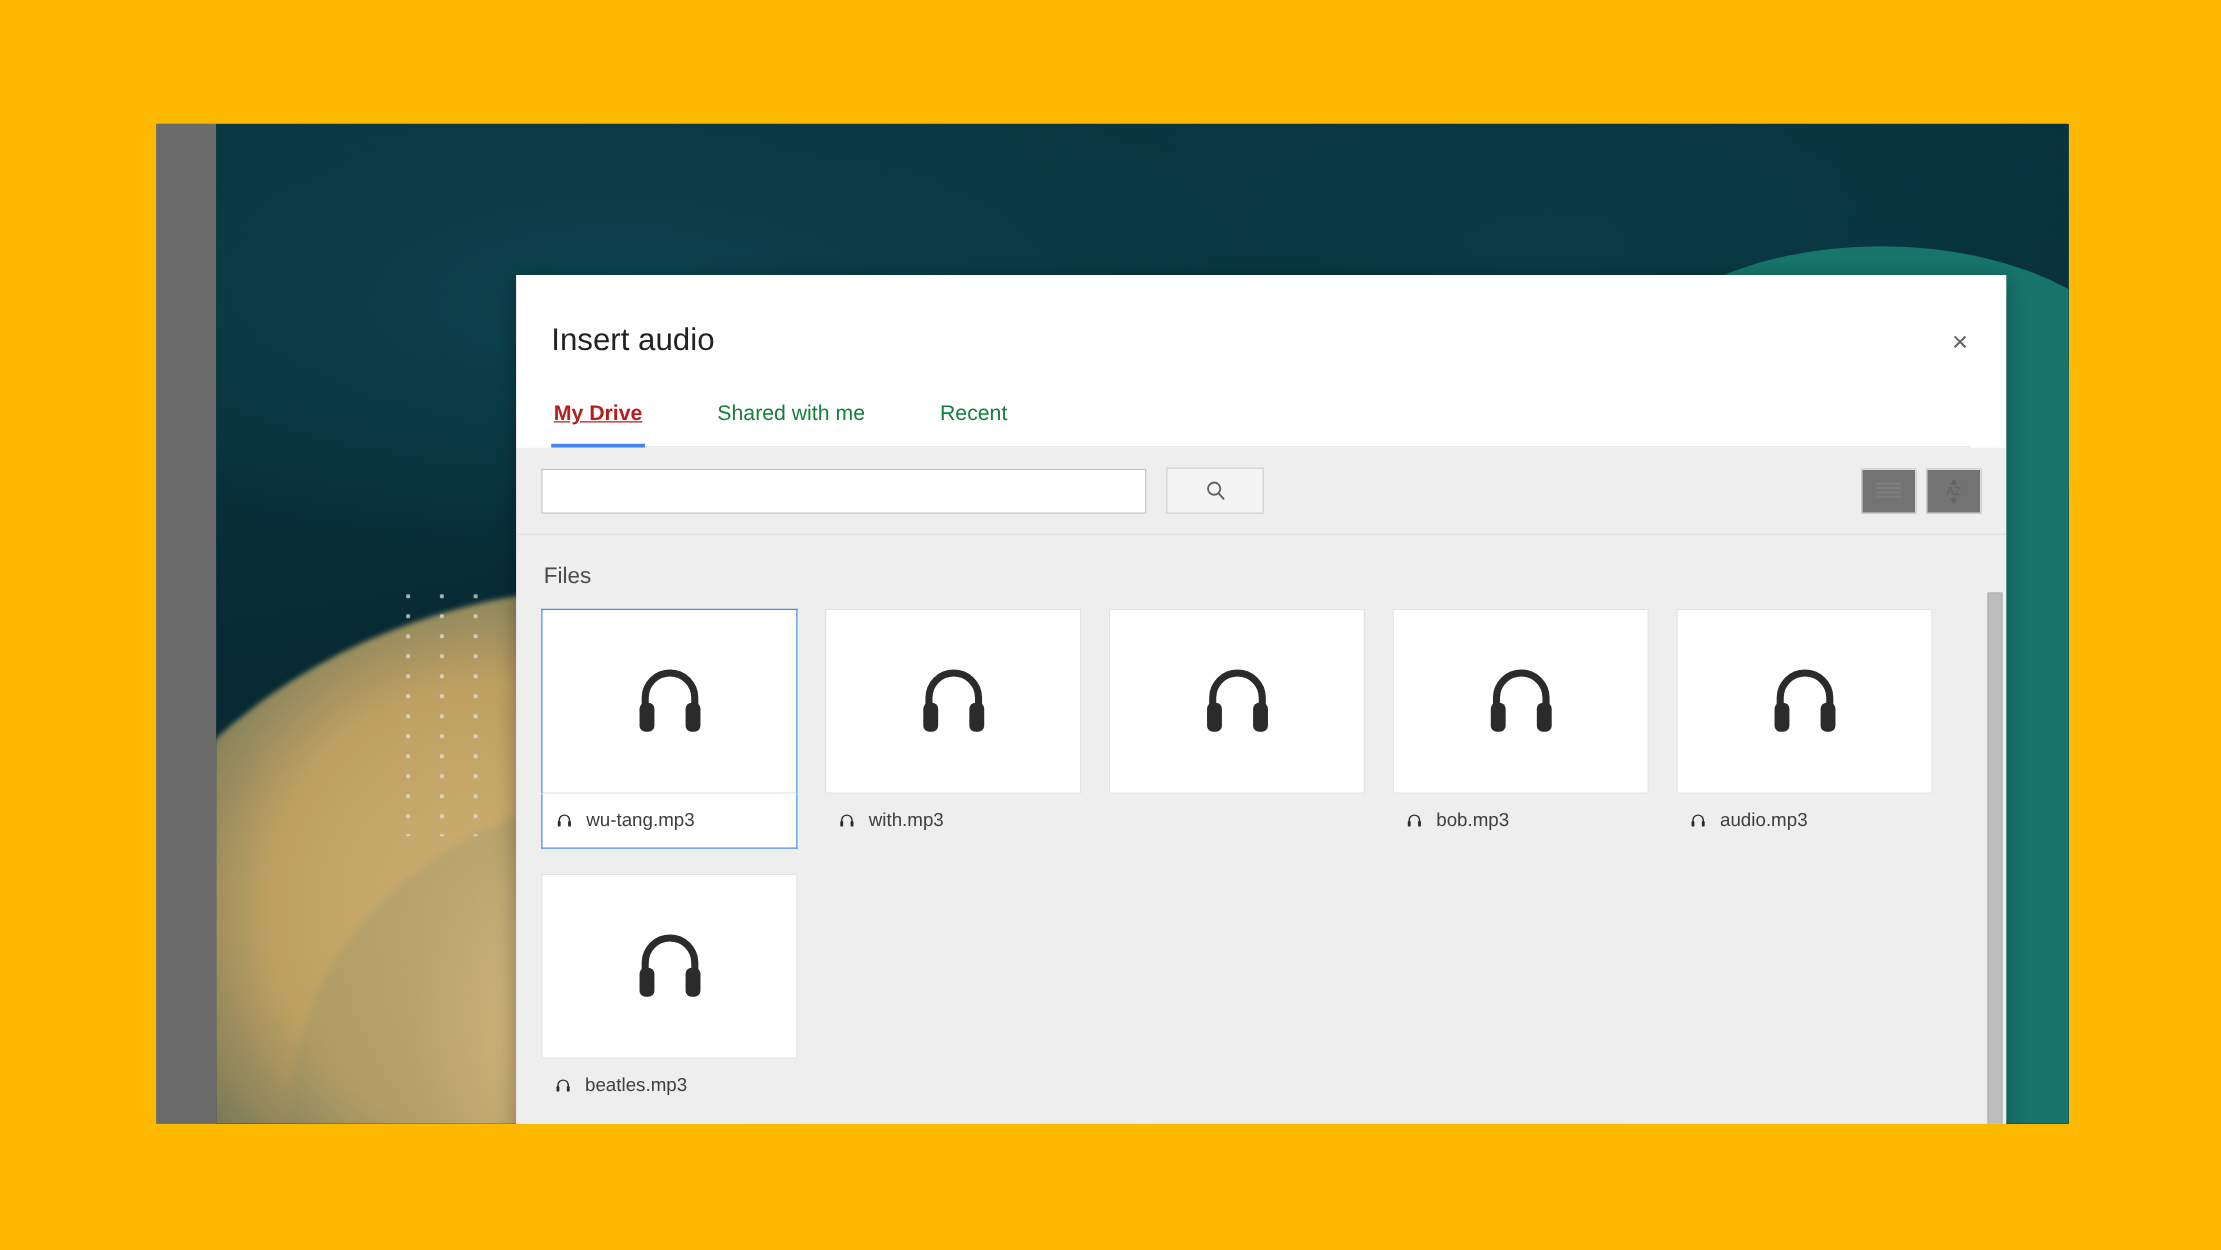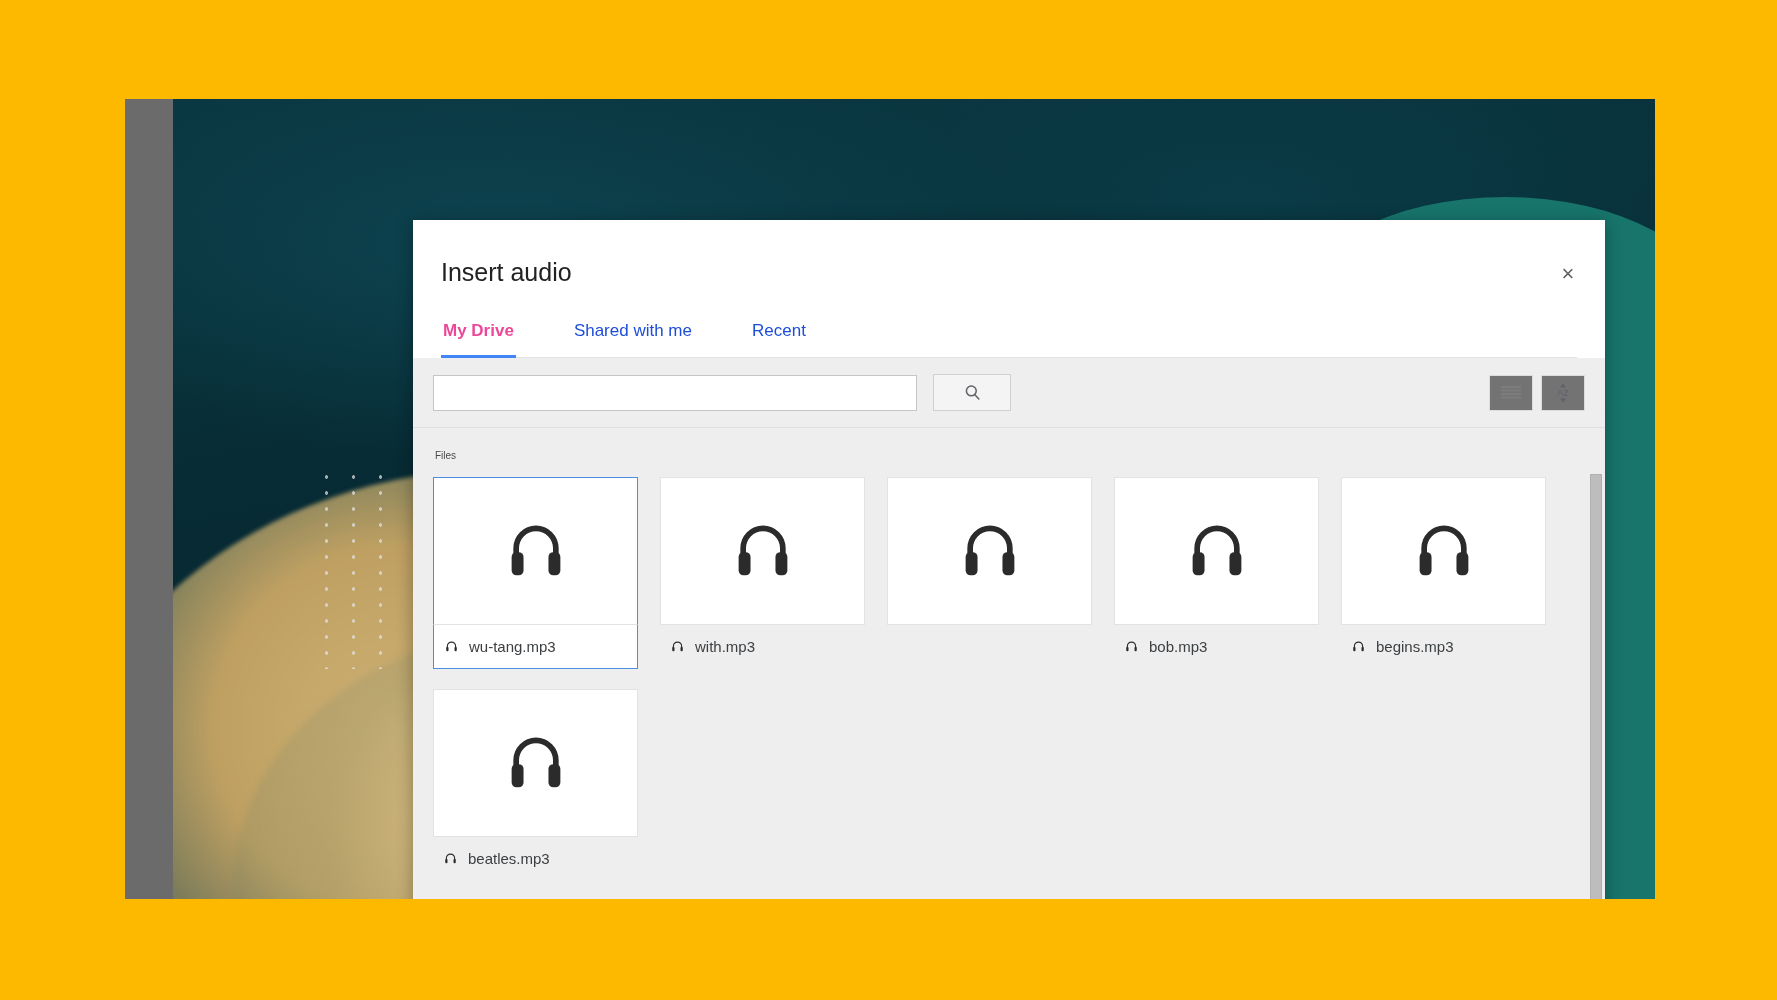--- a/index.html
+++ b/index.html
@@ -149,29 +149,30 @@
   }
   .tabs {
     display: flex;
     margin-top: 26px;
     border-bottom: 1px solid #e4e4e4;
   }
   .tab {
     padding: 8px 2px 14px 2px;
     margin-right: 56px;
     font-size: 17px;
-    color: #1d4ed8;
+    color: #15803d;
     cursor: pointer;
     border-bottom: 3px solid transparent;
     margin-bottom: -1px;
   }
   .tab.active {
-    color: #ec4899;
+    color: #b91c1c;
     font-weight: 700;
     border-bottom-color: #4285f4;
+    text-decoration: underline;
   }
 
   
   .toolbar {
     background: #eeeeee;
     border-bottom: 1px solid #e0e0e0;
     padding: 16px 20px;
     display: flex;
     align-items: center;
     flex: 0 0 auto;
@@ -208,21 +209,21 @@
 
   
   .files-area {
     position: relative;
     flex: 1 1 auto;
     background: #eeeeee;
     overflow: hidden;
     padding: 0 20px;
   }
   .files-label {
-    font-size: 10px;
+    font-size: 18px;
     color: #4a4a4a;
     padding: 22px 2px 16px 2px;
   }
   .grid {
     display: flex;
     flex-wrap: wrap;
     gap: 20px 22px;
   }
   .card { width: 205px; cursor: pointer; }
   .thumb {
@@ -400,21 +401,21 @@
               <rect x="3.4" y="12.4" width="4.2" height="8.2" rx="1.7" fill="#2b2b2b"></rect>
               <rect x="16.4" y="12.4" width="4.2" height="8.2" rx="1.7" fill="#2b2b2b"></rect>
             </svg>
           </div>
           <div class="card-label">
             <svg class="hp-sm" width="15" height="15" viewBox="0 0 24 24">
               <path d="M12 4a7.5 7.5 0 0 0-7.5 7.5V16h1.8v-4.5A5.7 5.7 0 0 1 12 5.8a5.7 5.7 0 0 1 5.7 5.7V16h1.8v-4.5A7.5 7.5 0 0 0 12 4z" fill="#2b2b2b"></path>
               <rect x="3.6" y="12.6" width="3.6" height="7" rx="1.5" fill="#2b2b2b"></rect>
               <rect x="16.8" y="12.6" width="3.6" height="7" rx="1.5" fill="#2b2b2b"></rect>
             </svg>
-            <span>begins.mp3</span>
+            <span>audio.mp3</span>
           </div>
         </div>
 
         <div class="card">
           <div class="thumb">
             <svg width="68" height="68" viewBox="0 0 24 24">
               <path d="M12 3a8 8 0 0 0-8 8v5h2v-5a6 6 0 0 1 12 0v5h2v-5a8 8 0 0 0-8-8z" fill="#2b2b2b"></path>
               <rect x="3.4" y="12.4" width="4.2" height="8.2" rx="1.7" fill="#2b2b2b"></rect>
               <rect x="16.4" y="12.4" width="4.2" height="8.2" rx="1.7" fill="#2b2b2b"></rect>
             </svg>

